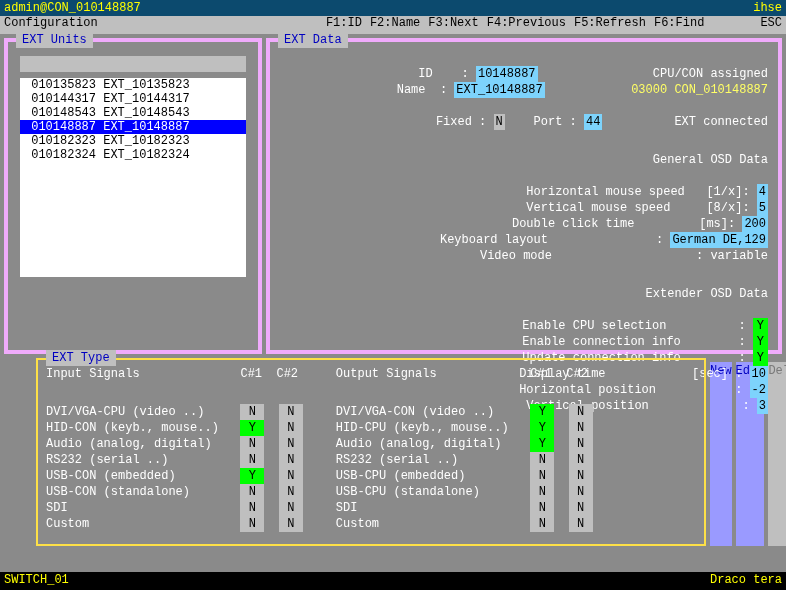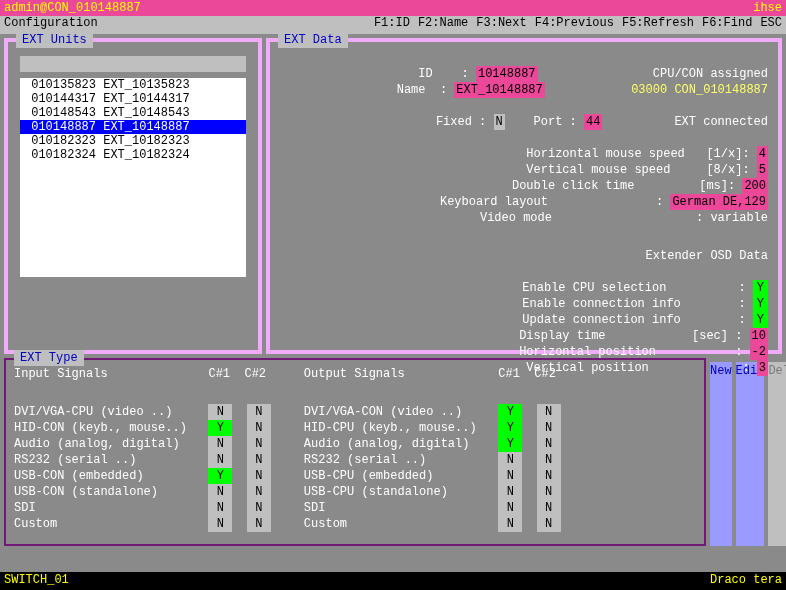--- a/index.html
+++ b/index.html
@@ -11,40 +11,40 @@
     height: 590px;
     overflow: hidden;
     color: #000;
   }
   .screen {
     width: 786px;
     height: 590px;
     position: relative;
   }
   .topbar {
-    background: #ec4899;
+    background: #0c4a6e;
     color: #ff0;
     height: 16px;
     padding: 0 4px;
     display: flex;
     justify-content: space-between;
     align-items: center;
   }
   .menubar {
     background: #bfbfbf;
     height: 18px;
     display: flex;
     align-items: flex-start;
     padding: 0 4px;
     gap: 8px;
     color: #000;
   }
   .menubar .spacer { flex: 1; }
   .fkey { white-space: pre; }
-  .esc { color: #000; }
+  .esc { color: #000; margin-left: 48px; }
   .workspace {
     background: #8a8a8a;
     height: 538px;
     padding: 4px;
     display: flex;
     flex-direction: column;
     gap: 4px;
   }
   .row1 { display: flex; gap: 4px; height: 316px; }
   .panel {
@@ -58,21 +58,21 @@
     top: -10px;
     left: 8px;
     background: #bfbfbf;
     color: #0000c0;
     padding: 1px 6px;
     font-weight: normal;
   }
   .ext-units { width: 258px; }
   .ext-data  { flex: 1; text-align: right; }
   .ext-type  { height: 188px; display:flex; gap: 4px;}
-  .type-body { flex:1; border:2px solid #701a75; padding:6px 8px; position:relative;}
+  .type-body { flex:1; border:2px solid #fde047; padding:6px 8px; position:relative;margin-left:32px;}
   .btncol {
     width: 72px;
     display: flex;
     flex-direction: row;
     gap: 4px;
     padding-top: 4px;
   }
   .btn {
     background: #bfbfbf;
     text-align: center;
@@ -94,21 +94,21 @@
   }
   .listrow {
     padding: 0 4px;
     white-space: pre;
     color:#000;
   }
   .listrow.sel { background: #0000ff; color: #fff; }
   .data-body { color:#fff; padding: 2px 4px; line-height: 16px; white-space: pre; }
   .lbl { color:#fff; }
   .fld {
-    background:#ec4899; color:#000; padding:0 2px; display:inline-block;
+    background:#7dd3fc; color:#000; padding:0 2px; display:inline-block;
   }
   .fld-ro { background:#bfbfbf; color:#000; padding:0 2px; display:inline-block;}
   .fld-g { background:#00ff00; color:#000; padding:0 4px; display:inline-block;}
   .assign { color:#ffff66; }
   .sect { margin-top: 6px; }
   .sigs { display:flex; gap:33px; color:#fff; }
   .sig-col { white-space:pre; line-height:16px; }
   .sig-head { color:#fff; margin-bottom:6px; }
   .cw { display:inline-block; width:24px; text-align:center;}
   .N { background:#bfbfbf; color:#000; }
@@ -160,20 +160,21 @@
       </div>
 
       <div class="panel ext-data">
         <div class="panel-title">EXT Data</div>
         <div class="data-body">
 <span class="lbl">ID    : </span><span class="fld">10148887</span>                <span class="lbl">CPU/CON assigned</span>
 <span class="lbl">Name  : </span><span class="fld">EXT_10148887</span>            <span class="assign">03000 CON_010148887</span>
 
 <span class="lbl">Fixed : </span><span class="fld-ro">N</span>    <span class="lbl">Port : </span><span class="fld">44</span>          <span class="lbl">EXT connected</span>
 
+<div class="sect"><span class="lbl">General OSD Data</span></div>
 <span class="lbl">Horizontal mouse speed   [1/x]: </span><span class="fld">4</span>
 <span class="lbl">Vertical mouse speed     [8/x]: </span><span class="fld">5</span>
 <span class="lbl">Double click time         [ms]: </span><span class="fld">200</span>
 <span class="lbl">Keyboard layout               : </span><span class="fld">German DE,129</span>
 <span class="lbl">Video mode                    : </span><span class="lbl">variable</span>
 
 <div class="sect"><span class="lbl">Extender OSD Data</span></div>
 <span class="lbl">Enable CPU selection          : </span><span class="fld-g">Y</span>
 <span class="lbl">Enable connection info        : </span><span class="fld-g">Y</span>
 <span class="lbl">Update connection info        : </span><span class="fld-g">Y</span>

